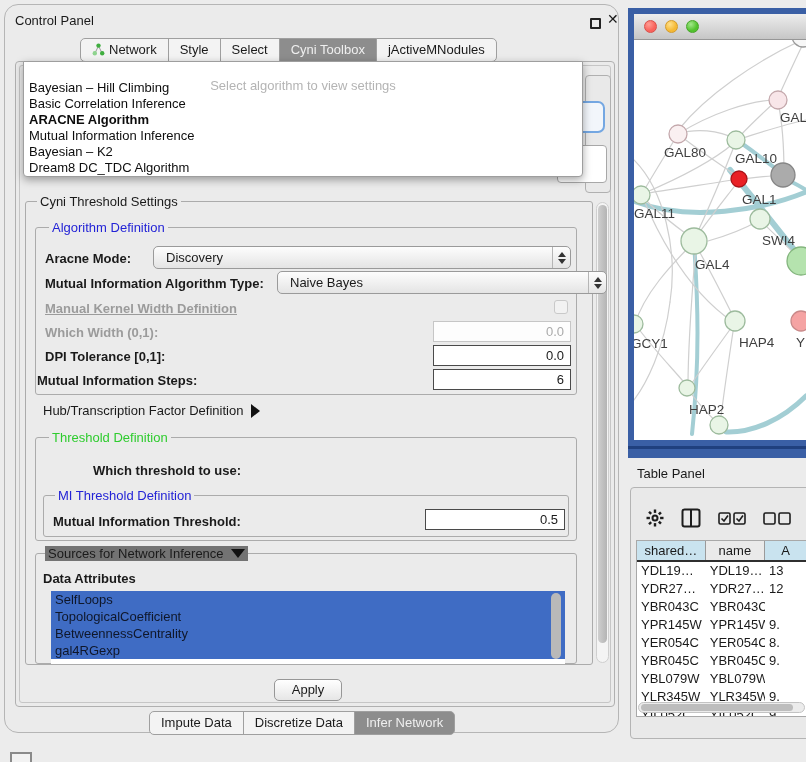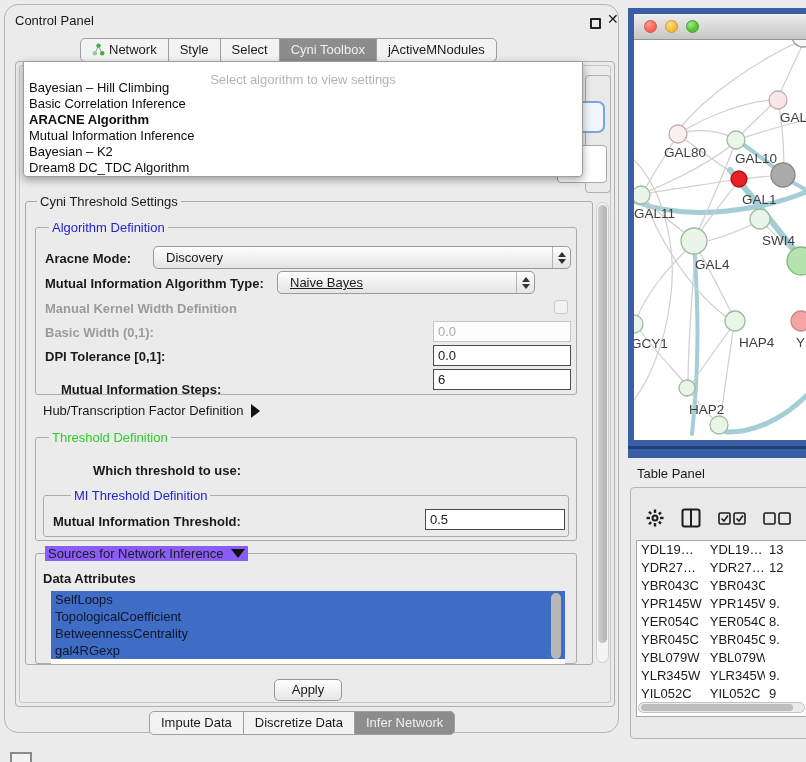--- a/index.html
+++ b/index.html
@@ -25,21 +25,21 @@
   .tab.selected{background:var(--tab_selected_bg);color:#efefef;}
   #cp-body{left:10px;top:56px;width:600px;height:646px;border:1px solid #b0b0b0;border-radius:4px;background:#ebebeb;}
   #cp-inner{left:14px;top:60px;width:592px;height:638px;border:1px solid #c6c6c6;border-radius:3px;background:#ebebeb;}
   
   .frag-box{border:1px solid #b0b0b0;border-radius:4px;background:#e9e9e9;}
   #frag-combo{left:560px;top:96px;width:40px;height:32px;border:2px solid #74a7e2;border-radius:7px;background:#f2f6fb;}
   #frag-input{left:552px;top:140px;width:50px;height:38px;border:1px solid #a8a8a8;border-radius:4px;background:#fff;}
   
   #algo-popup{left:18px;top:56px;width:560px;height:116px;background:#fff;border:1px solid #9e9e9e;
     box-shadow:0 3px 9px rgba(0,0,0,.35);border-radius:0 0 4px 4px;}
-  #algo-prompt{text-align:center;color:#b4b4b4;padding-top:10px;height:18px;}
+  #algo-prompt{text-align:center;color:#b4b4b4;padding-top:16px;height:18px;}
   .algo-item{padding-left:5px;line-height:16px;color:#0d0d0d;cursor:pointer;}
   .algo-item.bold{font-weight:bold;}
   
   .group{border:1px solid #ababab;border-radius:3px;}
   .legend{position:absolute;background:#ebebeb;padding:0 3px;white-space:nowrap;}
   .legend.blue{color:var(--group_title_blue);}
   .legend.green{color:var(--group_title_green);}
   #settings-group{left:20px;top:196px;width:568px;height:464px;}
   #settings-legend{left:32px;top:189px;}
   #vscroll{left:591px;top:197px;width:13px;height:461px;background:#f4f4f4;border:1px solid #cfcfcf;border-radius:7px;}
@@ -48,33 +48,33 @@
   #algdef-legend{left:44px;top:215px;}
   .lbl{position:absolute;font-weight:bold;white-space:nowrap;}
   .lbl.dis{color:#9b9b9b;}
   .combo{position:absolute;height:23px;background:linear-gradient(#fdfdfd,#e4e4e4);border:1px solid #9a9a9a;
     border-radius:5px;display:flex;align-items:center;cursor:pointer;}
   .combo .val{flex:1;padding-left:12px;}
   .combo .spin{width:18px;height:100%;border-left:1px solid #b5b5b5;display:flex;flex-direction:column;
     align-items:center;justify-content:center;gap:2px;}
   .tri-up{width:0;height:0;border-left:4px solid transparent;border-right:4px solid transparent;border-bottom:5px solid #333;}
   .tri-dn{width:0;height:0;border-left:4px solid transparent;border-right:4px solid transparent;border-top:5px solid #333;}
-  .input{position:absolute;height:21px;background:#fff;border:1px solid #4a4a4a;
+  .input{position:absolute;height:21px;background:#fff;border:1px solid #4a4a4a;text-align:right;
     padding:2px 6px 0 4px;font-size:13px;}
   .input.dis{border:1px solid #c6c6c6;color:#aaa;background:#fdfdfd;}
   .checkbox{position:absolute;width:14px;height:14px;border:1px solid #c9c9c9;border-radius:3px;background:#f2f2f2;}
   #hub-row{left:38px;top:398px;display:flex;align-items:center;gap:8px;cursor:pointer;}
   .tri-right{width:0;height:0;border-top:7px solid transparent;border-bottom:7px solid transparent;border-left:9px solid #111;}
   .tri-down{width:0;height:0;border-left:7px solid transparent;border-right:7px solid transparent;border-top:9px solid #111;display:inline-block;}
   #thr-group{left:30px;top:432px;width:542px;height:104px;}
   #thr-legend{left:44px;top:425px;}
   #mithr-group{left:38px;top:490px;width:526px;height:42px;}
-  #mithr-legend{left:50px;top:483px;margin-left:16px;}
+  #mithr-legend{left:50px;top:483px;}
   #src-group{left:30px;top:548px;width:542px;height:111px;overflow:hidden;}
-  #src-legend{left:40px;top:541px;display:flex;align-items:center;gap:7px;background:#8b5cf6;padding:0 3px;cursor:pointer;}
+  #src-legend{left:40px;top:541px;display:flex;align-items:center;gap:7px;background:#737373;padding:0 3px;cursor:pointer;}
   #attr-title{left:38px;top:566px;font-weight:bold;}
   #attr-list{left:46px;top:586px;width:514px;height:73px;background:#fff;overflow:hidden;}
   .attr-item{width:602px;height:17px;line-height:17px;background:var(--selection_blue);color:#0f172a;padding-left:4px;cursor:pointer;}
   #attr-scroll{left:546px;top:588px;width:10px;height:66px;background:#b9b9b9;border-radius:5px;cursor:pointer;}
   #apply-btn{left:269px;top:674px;width:68px;height:22px;background:linear-gradient(#ffffff,#e6e6e6);
     border:1px solid #979797;border-radius:5px;text-align:center;padding-top:2px;cursor:pointer;}
   #bottom-tabs{left:145px;top:706px;display:flex;}
   
   #net-window{left:628px;top:8px;width:190px;height:438px;border:6px solid var(--window_border_blue);background:#fff;}
   #net-bottom-strip{left:628px;top:446px;width:190px;height:12px;background:var(--window_border_blue);
@@ -166,38 +166,38 @@
   <div class="lbl" style="left:40px;top:246px;">Aracne Mode:</div>
   <div class="combo" style="left:148px;top:241px;width:418px;">
     <span class="val">Discovery</span>
     <span class="spin">
         <i class="tri-up"></i>
         <i class="tri-dn"></i>
       </span>
   </div>
 
   <div class="lbl" style="left:40px;top:271px;">Mutual Information Algorithm Type:</div>
-  <div class="combo" style="left:272px;top:266px;width:258px;text-decoration:underline;">
+  <div class="combo" style="left:272px;top:266px;width:330px;">
     <span class="val">Naive Bayes</span>
     <span class="spin">
         <i class="tri-up"></i>
         <i class="tri-dn"></i>
       </span>
   </div>
 
-  <div class="lbl dis" style="left:40px;top:296px;">Manual Kernel Width Definition</div>
+  <div class="lbl dis" style="left:40px;top:296px;text-decoration:underline;">Manual Kernel Width Definition</div>
   <div class="checkbox" style="left:549px;top:295px;"></div>
 
-  <div class="lbl dis" style="left:40px;top:320px;">Basic Width (0,1):</div>
+  <div class="lbl dis" style="left:40px;top:320px;">Which Width (0,1):</div>
   <div class="input dis abs" style="left:428px;top:316px;width:138px;">0.0</div>
 
   <div class="lbl" style="left:40px;top:344px;">DPI Tolerance [0,1]:</div>
   <div class="input abs" style="left:428px;top:340px;width:138px;">0.0</div>
 
-  <div class="lbl" style="left:56px;top:368px;margin-top:9px;">Mutual Information Steps:</div>
+  <div class="lbl" style="left:32px;top:368px;">Mutual Information Steps:</div>
   <div class="input abs" style="left:428px;top:364px;width:138px;">6</div>
 
   <div id="hub-row" class="abs">
     <span>Hub/Transcription Factor Definition</span>
     <i class="tri-right"></i>
   </div>
 
   <div id="thr-group" class="abs group"></div>
   <div id="thr-legend" class="legend green">Threshold Definition</div>
 
@@ -326,20 +326,25 @@
     <rect x="16" y="1" width="11" height="11" rx="1.5" fill="none" stroke="#1d1d1d" stroke-width="1.6"></rect>
     <path d="M18.5 6.5 21 9 25 3.5" fill="none" stroke="#1d1d1d" stroke-width="1.6"></path>
   </svg>
   <svg width="28" height="13" viewBox="0 0 28 13">
     <rect x="1" y="1" width="11" height="11" rx="1.5" fill="none" stroke="#1d1d1d" stroke-width="1.6"></rect>
     <rect x="16" y="1" width="11" height="11" rx="1.5" fill="none" stroke="#1d1d1d" stroke-width="1.6"></rect>
   </svg>
 
 </div>
 <div id="tbl-box" class="abs">
+  <div id="tbl-head">
+      <div class="hcell c1 blue">shared…</div>
+      <div class="hcell c2">name</div>
+      <div class="hcell c3 blue">A</div>
+    </div>
   <div id="tbl-body">
       <div class="trow">
         <div class="tcell c1">YDL19…</div>
         <div class="tcell c2">YDL19…</div>
         <div class="tcell c3">13</div>
       </div>
       <div class="trow">
         <div class="tcell c1">YDR27…</div>
         <div class="tcell c2">YDR27…</div>
         <div class="tcell c3">12</div>

